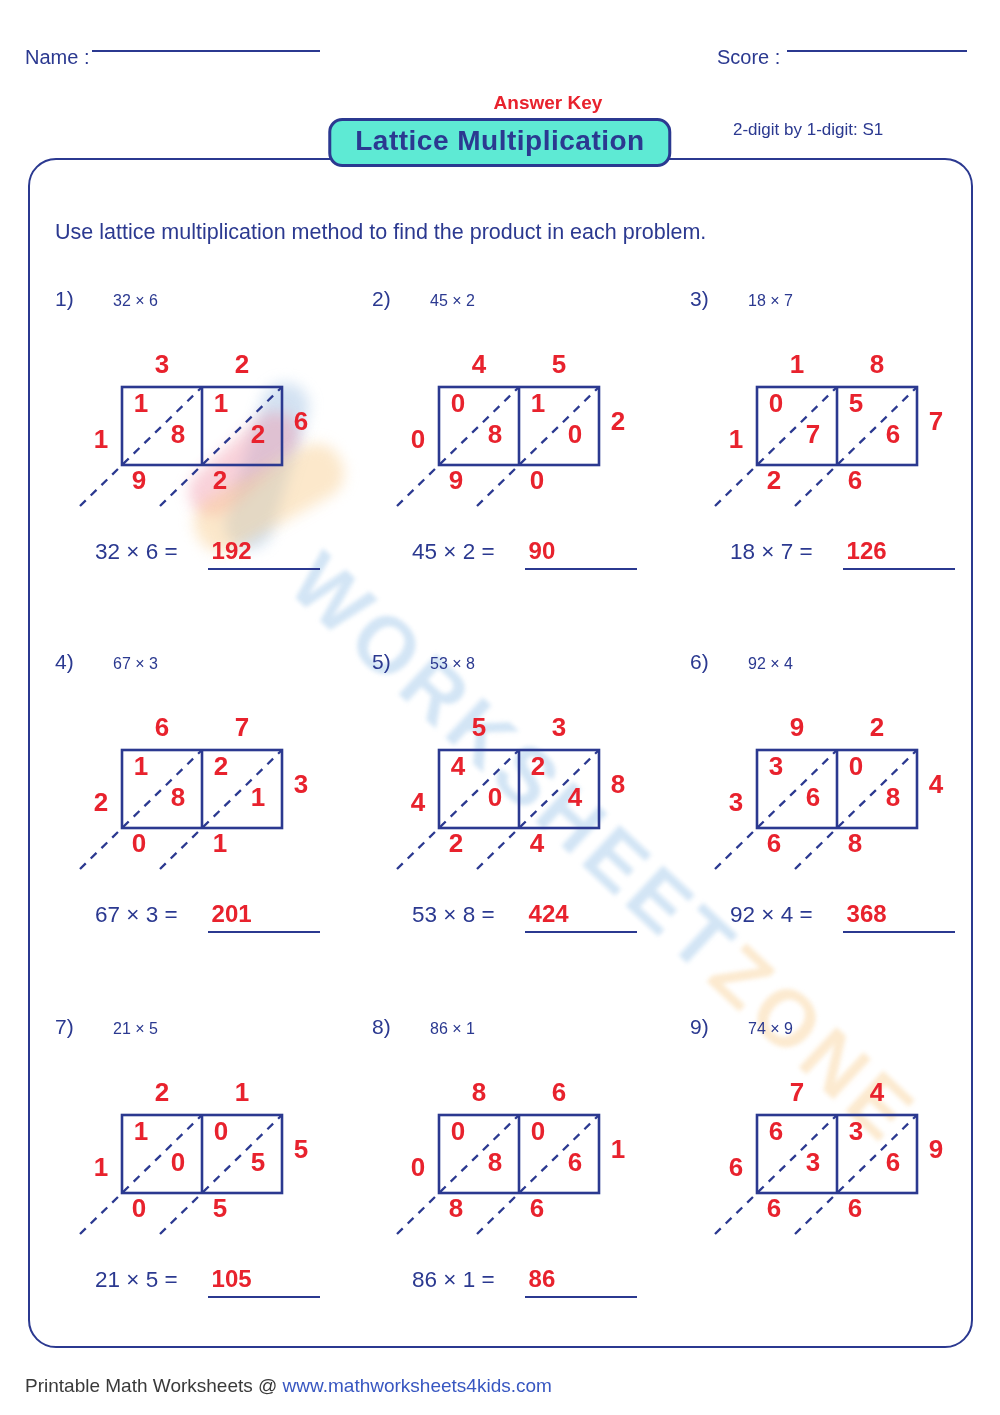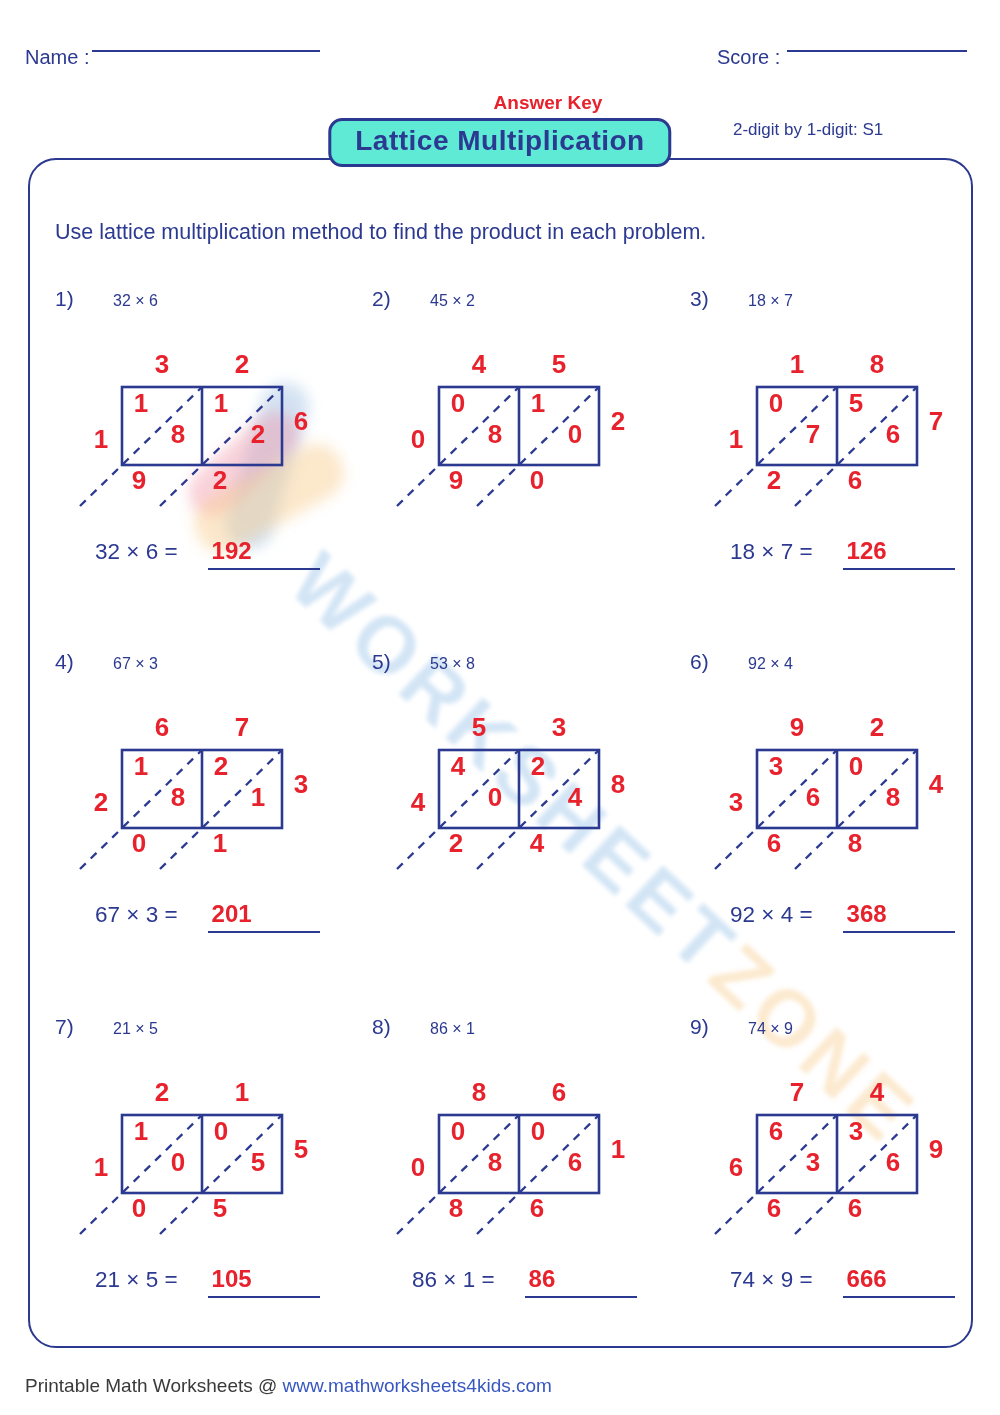--- a/index.html
+++ b/index.html
@@ -143,20 +143,24 @@
       <span class="d top2">5</span>
       <span class="d leftd">0</span>
       <span class="d rightd">2</span>
       <span class="d c1t">0</span>
       <span class="d c1o">8</span>
       <span class="d c2t">1</span>
       <span class="d c2o">0</span>
       <span class="d b1">9</span>
       <span class="d b2">0</span>
     </div>
+    <div class="p-answer">
+      <span class="ans-expr">45 × 2 =</span>
+      <span class="ans-line"><span class="ans-val">90</span></span>
+    </div>
   </div>
 
   <div class="problem" style="left: 690px; top: 287px;">
     <div class="p-header">
       <span class="p-num">3)</span>
       <span class="p-expr">18 × 7</span>
     </div>
     <div class="lattice">
       <svg width="260" height="165" viewBox="0 0 260 165">
         <line x1="20" y1="149" x2="142" y2="30" stroke="#2b3990" stroke-width="2.3" stroke-dasharray="8 7"></line>
@@ -226,20 +230,24 @@
       <span class="d top2">3</span>
       <span class="d leftd">4</span>
       <span class="d rightd">8</span>
       <span class="d c1t">4</span>
       <span class="d c1o">0</span>
       <span class="d c2t">2</span>
       <span class="d c2o">4</span>
       <span class="d b1">2</span>
       <span class="d b2">4</span>
     </div>
+    <div class="p-answer">
+      <span class="ans-expr">53 × 8 =</span>
+      <span class="ans-line"><span class="ans-val">424</span></span>
+    </div>
   </div>
 
   <div class="problem" style="left: 690px; top: 650px;">
     <div class="p-header">
       <span class="p-num">6)</span>
       <span class="p-expr">92 × 4</span>
     </div>
     <div class="lattice">
       <svg width="260" height="165" viewBox="0 0 260 165">
         <line x1="20" y1="149" x2="142" y2="30" stroke="#2b3990" stroke-width="2.3" stroke-dasharray="8 7"></line>
@@ -338,21 +346,17 @@
       <span class="d top2">4</span>
       <span class="d leftd">6</span>
       <span class="d rightd">9</span>
       <span class="d c1t">6</span>
       <span class="d c1o">3</span>
       <span class="d c2t">3</span>
       <span class="d c2o">6</span>
       <span class="d b1">6</span>
       <span class="d b2">6</span>
     </div>
-    <div class="p-answer">
-      <span class="ans-expr">74 × 9 =</span>
-      <span class="ans-line"><span class="ans-val">666</span></span>
-    </div>
   </div>
 </div>
 
   <div class="footer"><span class="footer-prefix">Printable Math Worksheets @ </span><a class="footer-link" href="#">www.mathworksheets4kids.com</a></div>
 </div>
 
 </body></html>

